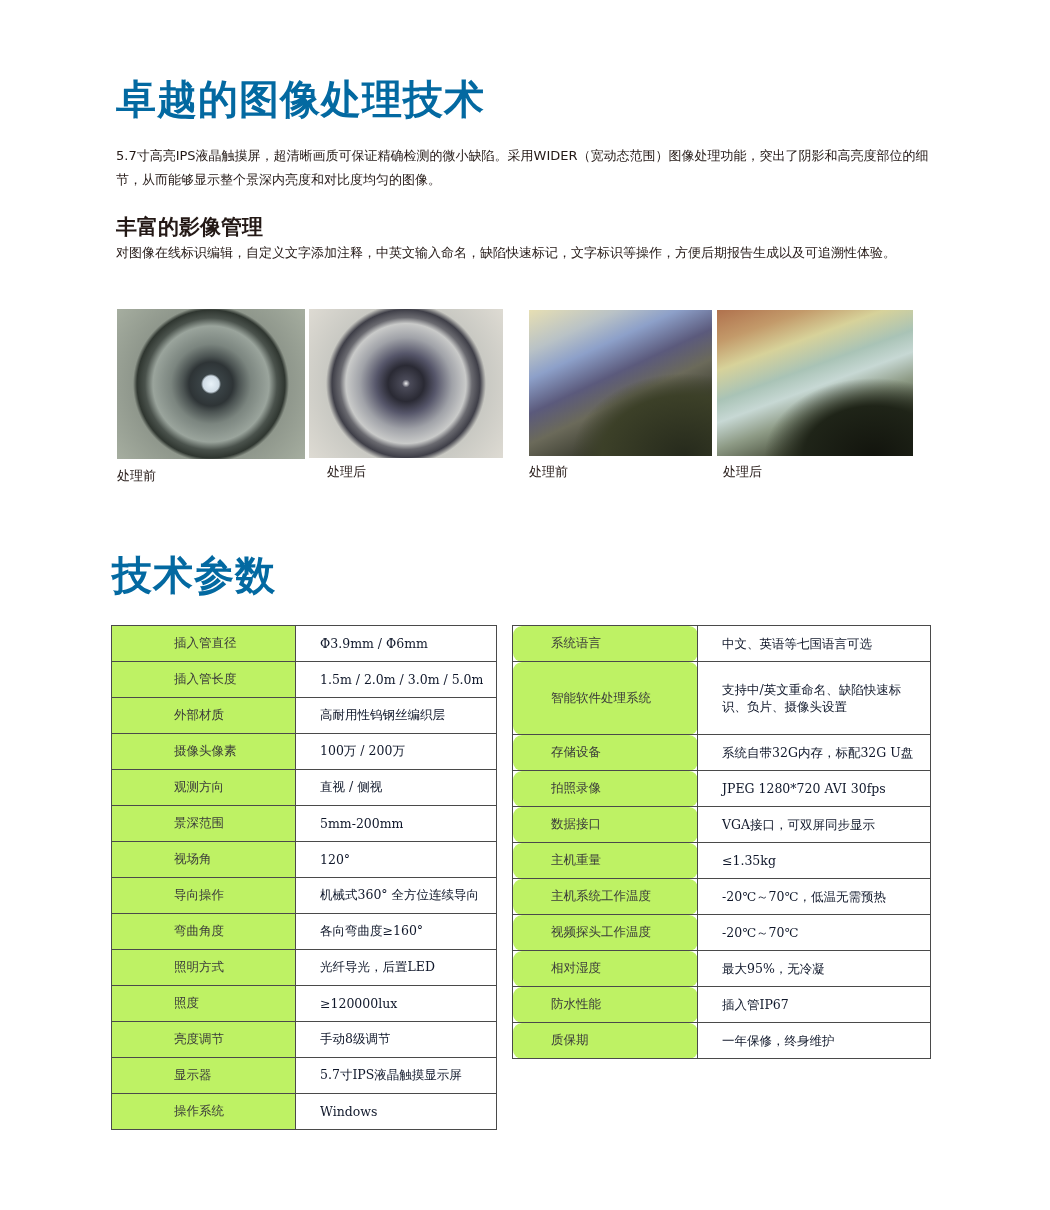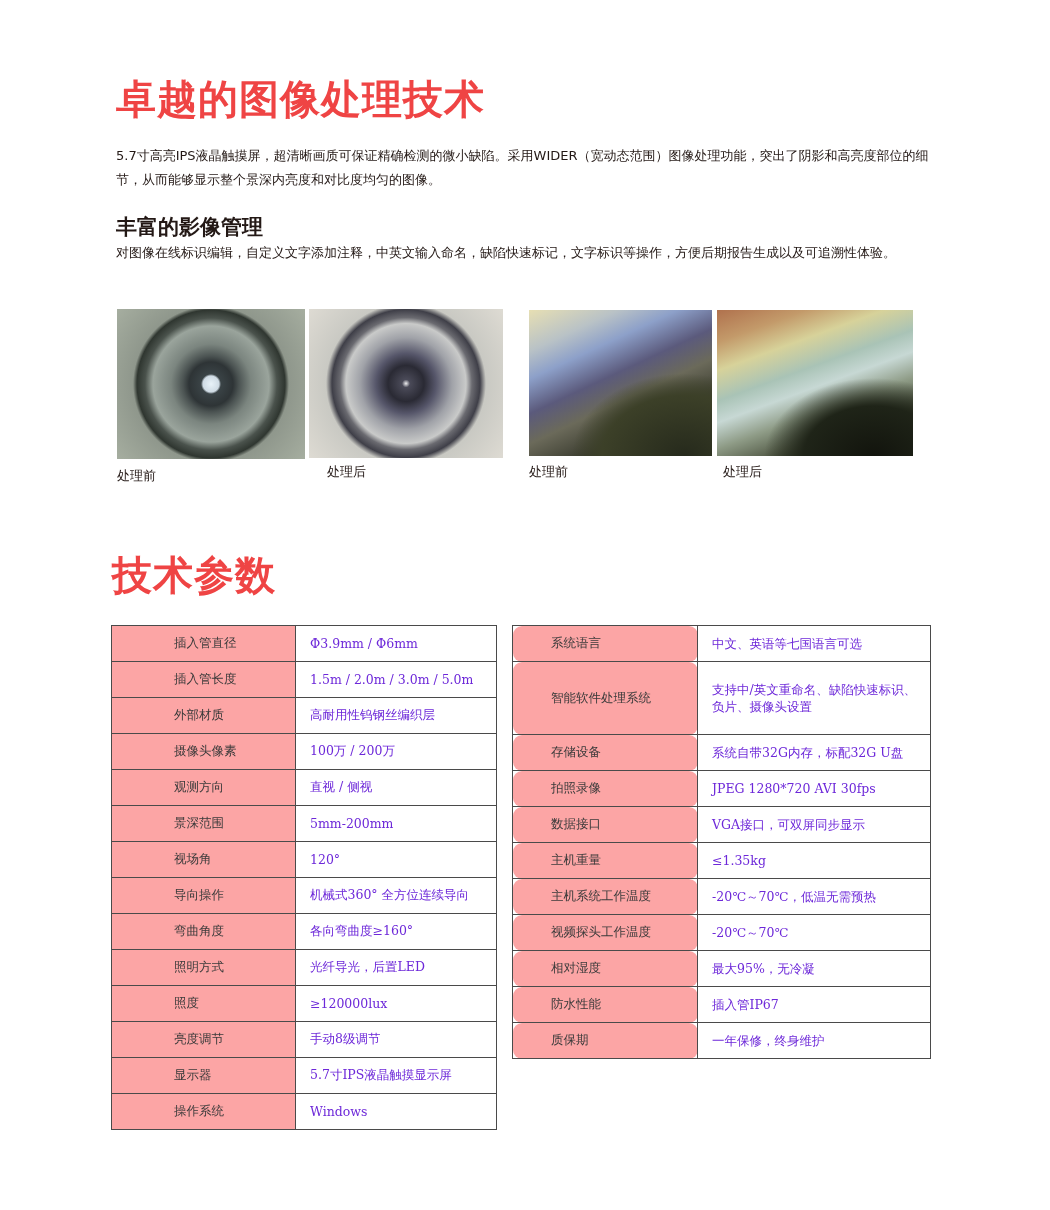--- a/index.html
+++ b/index.html
@@ -4,21 +4,21 @@
   <style>
     html, body { margin: 0; padding: 0; background: #ffffff; }
     body {
       width: 1050px; height: 1210px; position: relative; overflow: hidden;
       font-family: "DejaVu Sans", "Liberation Sans", sans-serif;
       color: #231815;
     }
     .h1 {
       position: absolute; left: 116px; margin: 0;
       font-family: "DejaVu Sans", sans-serif;
-      font-weight: bold; color: #ef4444; font-size: 40px; letter-spacing: 1px;
+      font-weight: bold; color: #0369a1; font-size: 40px; letter-spacing: 1px;
       line-height: 1;
     }
     #title-image { top: 79px; }
     #title-spec { top: 555px; left: 112px; }
     .para {
       position: absolute; left: 116px; width: 820px; margin: 0;
       font-size: 13px; line-height: 24px; color: #231815;
     }
     #intro { top: 144px; }
     .subhead {
@@ -56,22 +56,22 @@
     }
 
     .spec-table {
       position: absolute; border-collapse: collapse;
       font-family: "DejaVu Serif", "Liberation Serif", serif;
       font-size: 12.5px; color: #3a3a3a;
     }
     .spec-table td {
       border: 1.5px solid #4a4a4a; height: 35px; padding: 0; vertical-align: middle;
     }
-    .spec-table td.k { background: #fca5a5; color: #3a3a3a; }
-    .spec-table td.v { background: #ffffff; padding-left: 14px; color: #6d28d9; }
+    .spec-table td.k { background: #bef264; color: #3a3a3a; }
+    .spec-table td.v { background: #ffffff; padding-left: 24px; color: #0f172a; }
     #table-left { left: 111px; top: 625px; width: 386px; }
     #table-left td.k { width: 184px; padding-left: 62px; box-sizing: border-box; }
     #table-right { left: 512px; top: 625px; width: 419px; }
     #table-right td.k { width: 185px; padding-left: 38px; box-sizing: border-box; border-radius: 9px; }
     #table-right td.v { line-height: 17px; }
     .tall { height: 72px !important; }
   </style>
 </head>
 <body>
 

